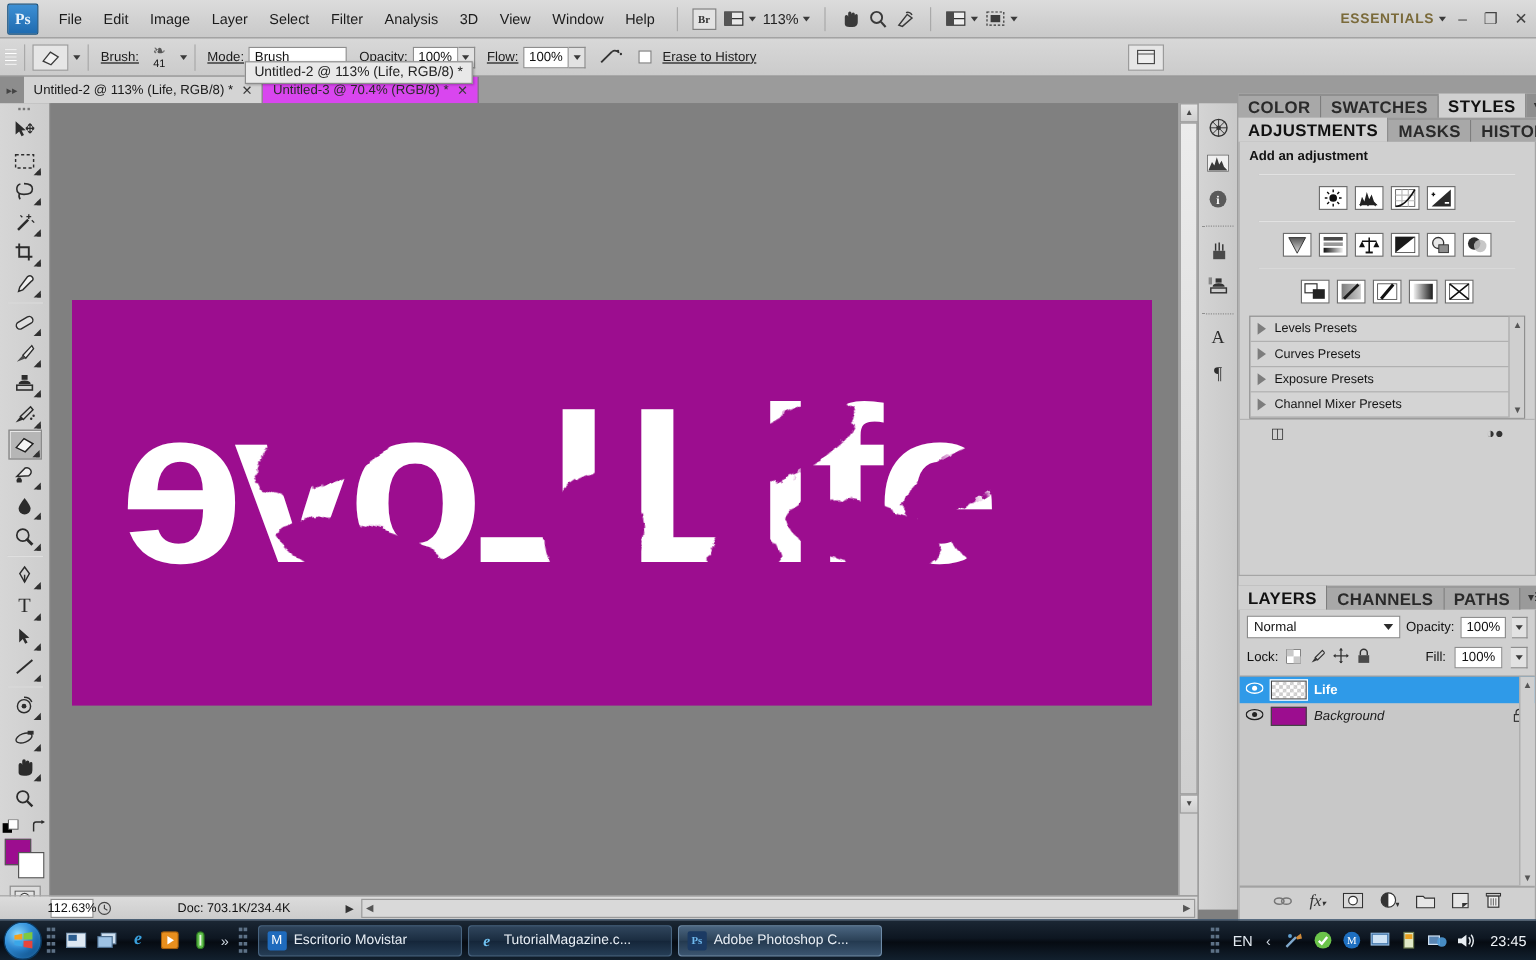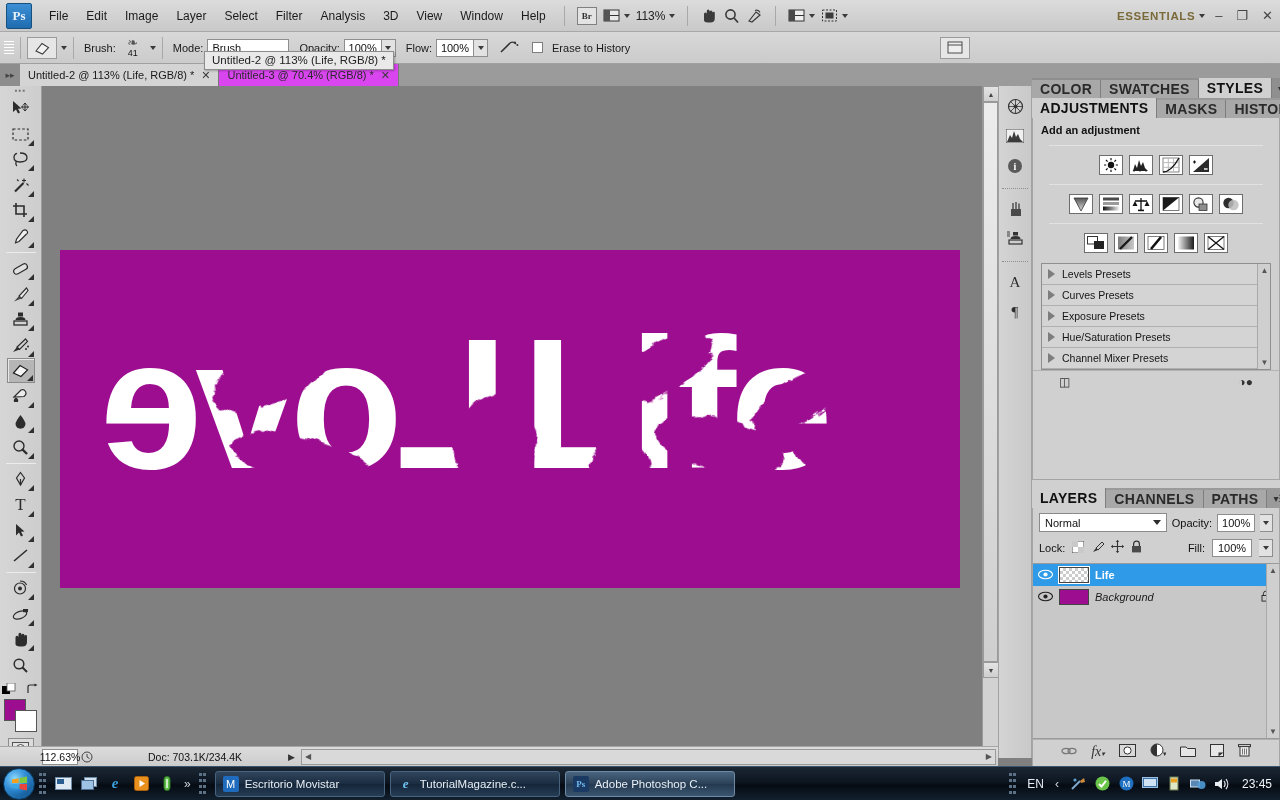--- a/index.html
+++ b/index.html
@@ -53,21 +53,21 @@
     border-bottom:1px solid #a0a0a0;
     display:flex; align-items:center; padding-left:4px;
   }
   .grip { width:10px; height:22px; display:flex; flex-direction:column; justify-content:center; gap:2px; }
   .grip i { display:block; height:1px; background:#9a9a9a; border-bottom:1px solid #fff; }
   .ob-sep { width:1px; height:22px; background:#a9a9a9; margin:0 6px; }
   .tool-preset {
     width:30px;height:22px;border:1px solid #9b9b9b;background:#e6e6e6;
     display:flex;align-items:center;justify-content:center;
   }
-  .lbl { font-size:11px; color:#1a1a1a; margin:0 4px; }
+  .lbl { font-size:11px; color:#1a1a1a; margin:0 4px;text-decoration:underline; }
   .brush-preview { display:flex; flex-direction:column; align-items:center; width:26px; }
   .brush-dot { font-size:13px; line-height:10px; color:#555; }
   .brush-num { font-size:9px; color:#111; line-height:10px; }
   .field {
     height:18px; border:1px solid #8e8e8e; background:#fff; font-size:11px;
     display:flex; align-items:center; padding:0 4px; color:#111;
   }
   .spin { width:14px;height:18px;border:1px solid #8e8e8e;border-left:none;background:#e2e2e2;
           display:flex;align-items:center;justify-content:center; }
   .chk { width:11px;height:11px;border:1px solid #7d7d7d;background:#fff;display:inline-block;vertical-align:-1px;margin-right:5px; }
@@ -845,24 +845,20 @@
           <span class="arrow-r"></span>
           <span>Levels Presets</span>
         </div>
         <div class="preset-item">
           <span class="arrow-r"></span>
           <span>Curves Presets</span>
         </div>
         <div class="preset-item">
           <span class="arrow-r"></span>
           <span>Exposure Presets</span>
-        </div>
-        <div class="preset-item">
-          <span class="arrow-r"></span>
-          <span>Hue/Saturation Presets</span>
         </div>
         <div class="preset-item">
           <span class="arrow-r"></span>
           <span>Channel Mixer Presets</span>
         </div>
         <div class="preset-scroll">
           <span class="a" style="top:2px">▲</span>
           <span class="a" style="bottom:2px">▼</span>
         </div>
       </div>

